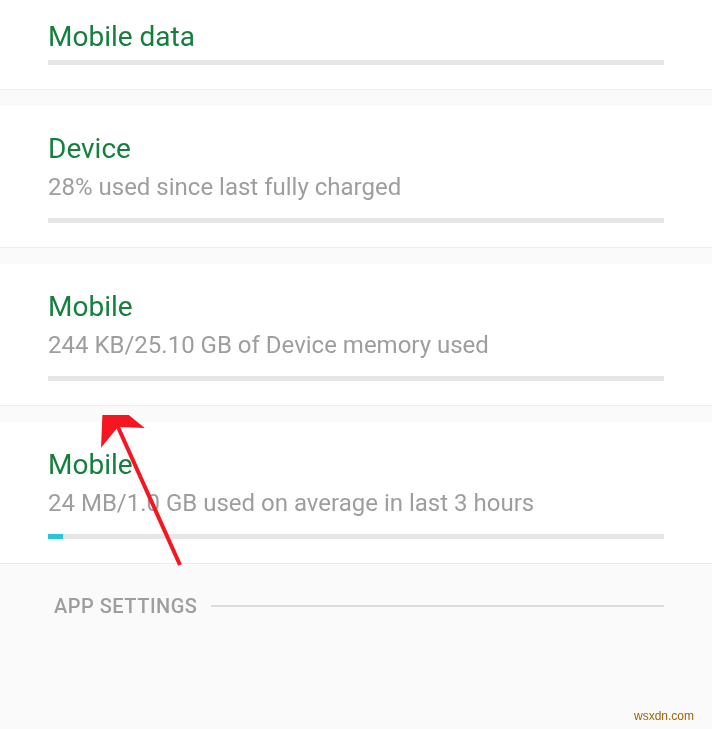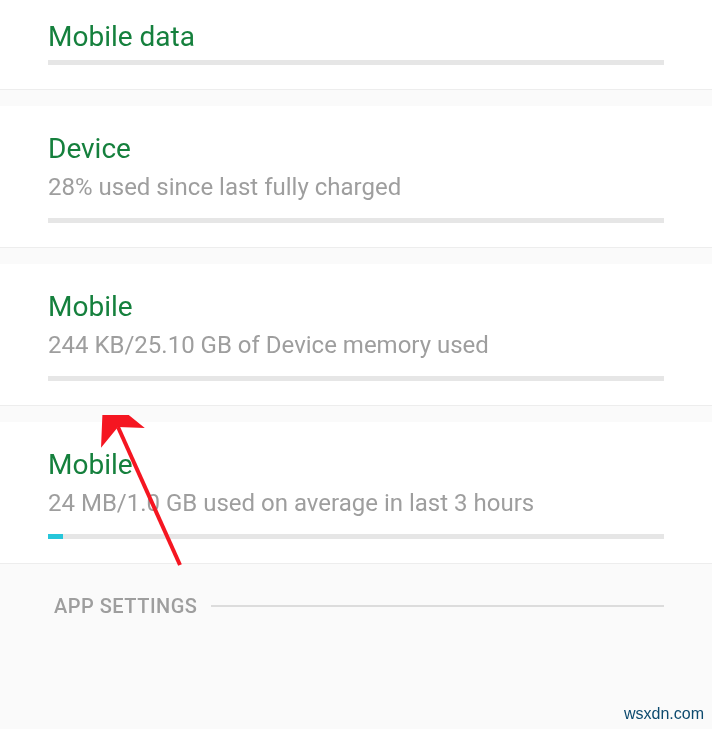--- a/index.html
+++ b/index.html
@@ -76,23 +76,23 @@
     }
     .annotation-arrow {
       position: absolute;
       left: 100px;
       top: 415px;
       pointer-events: none;
     }
     .watermark {
       position: absolute;
       bottom: 6px;
-      right: 8px;
-      font-size: 16px;
-      color: #0c4a6e;
+      right: 18px;
+      font-size: 12px;
+      color: #a16207;
       font-family: Arial, sans-serif;
     }
   </style>
 </head>
 <body>
 
 <div class="section first-section">
   <div class="title">Mobile data</div>
   <div class="progress-track">
     <div class="progress-fill" style="width:0%"></div>

